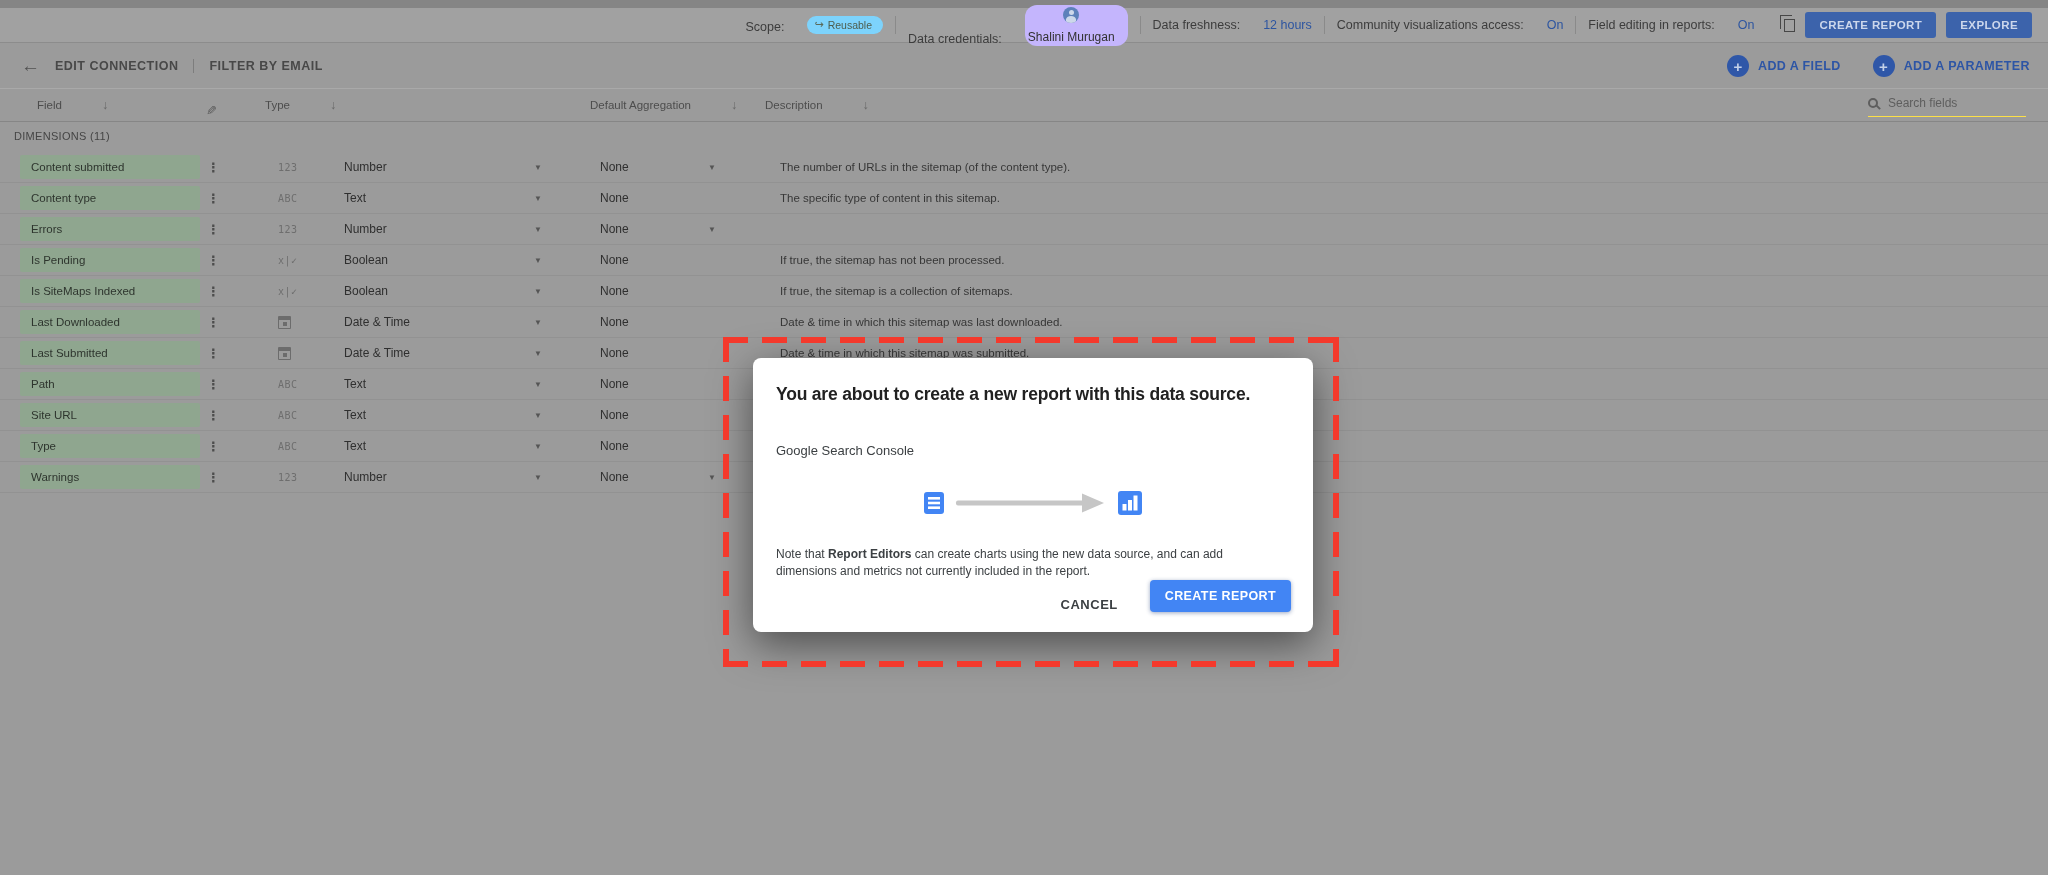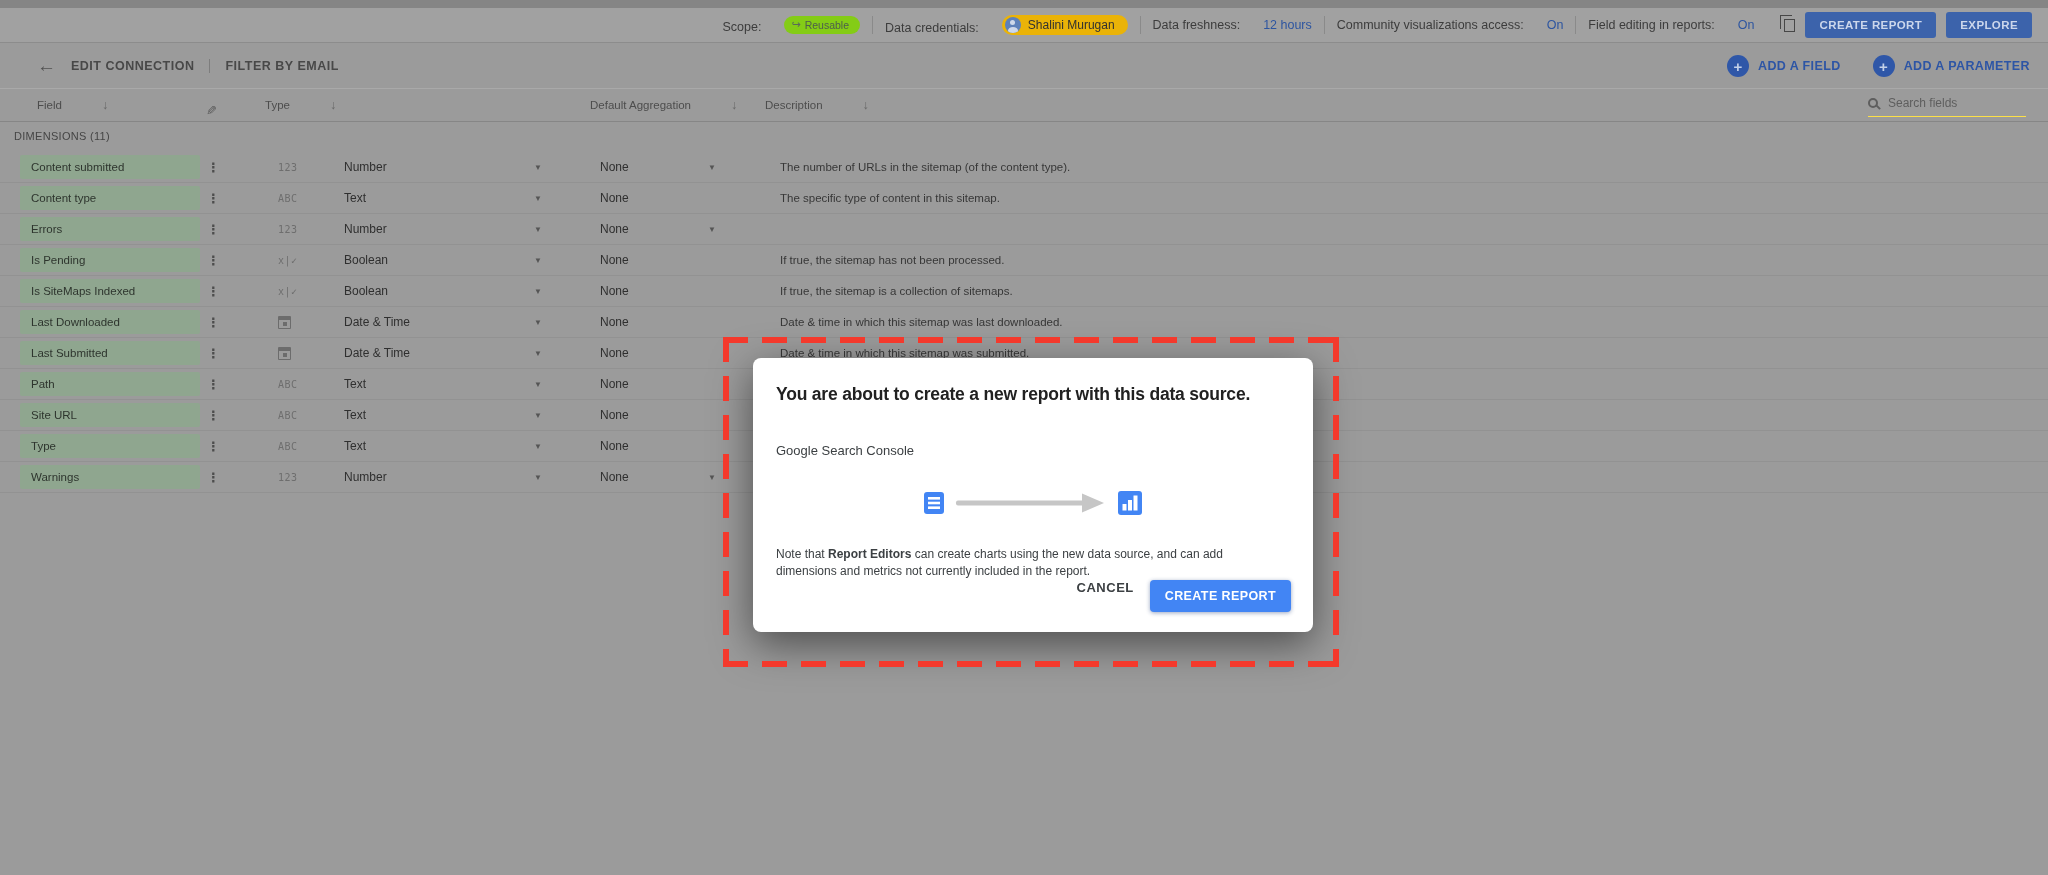--- a/index.html
+++ b/index.html
@@ -16,41 +16,41 @@
   .topbar {
     position:absolute; top:8px; left:0; right:0; height:35px;
     background:#a1a1a1; border-bottom:1px solid #8c8c8c;
     display:flex; align-items:center; justify-content:flex-end;
     padding-right:16px; font-size:12.5px; color:#3c3c3c;
   }
   .tb-item { display:flex; align-items:flex-end; gap:23px; white-space:nowrap; }
   .tb-sep { width:1px; height:18px; background:#8a8a8a; margin:0 12px; }
   .blue-link { color:var(--link_blue,#2d55a0); text-decoration:none; cursor:pointer; }
   .scope-pill {
-    background:#84cc16; border-radius:10px; padding:2px 11px 3px 7px;
+    background:#7dd3fc; border-radius:10px; padding:2px 11px 3px 7px;
     font-size:10.5px; color:#4d5d4d; display:flex; align-items:center; gap:4px; cursor:pointer;
   }
   .reuse-icon::before { content:'↪'; font-size:11px; color:#5a6a5a; }
   .cred-pill {
-    background:#eab308; border-radius:12px; padding:2px 13px 2px 3px;
-    display:flex; align-items:center; gap:7px; color:#313131; font-size:12px; cursor:pointer;
+    background:#c4b5fd; border-radius:12px; padding:2px 13px 2px 3px;
+    display:flex; align-items:center; gap:7px; color:#313131; font-size:12px; cursor:pointer;flex-direction:column;
   }
   .avatar { width:16px; height:16px; border-radius:50%; background:#5d81ba; position:relative; overflow:hidden; flex:none; }
   .avatar::before { content:''; position:absolute; top:3px; left:5.5px; width:5px; height:5px; border-radius:50%; background:#cdd8ea; }
   .avatar::after  { content:''; position:absolute; top:9.5px; left:3px; width:10px; height:7px; border-radius:50% 50% 0 0; background:#cdd8ea; }
   .copy-icon { width:11px; height:13px; border:1.5px solid #474747; display:inline-block; position:relative; margin-left:7px; cursor:pointer; }
   .copy-icon::before { content:''; position:absolute; left:-5px; top:-5px; width:11px; height:13px; border:1.5px solid #474747; border-right:none; border-bottom:none; }
   .btn-dim {
     background:var(--button_blue_dim,#3c63ab); color:#ccd7ec; font-size:11.5px; font-weight:700;
     letter-spacing:.4px; border:none; border-radius:3px; padding:7px 14px; margin-left:10px; cursor:pointer;
     font-family:inherit;
   }
 
   
-  .toolbar { position:absolute; top:44px; left:0; right:0; height:44px; display:flex; align-items:center; padding:0 18px;margin-left:16px; }
+  .toolbar { position:absolute; top:44px; left:0; right:0; height:44px; display:flex; align-items:center; padding:0 18px; }
   .back-arrow { font-size:19px; color:#515151; margin:0 15px 0 3px; cursor:pointer; }
   .back-arrow::before { content:'←'; }
   .tb-link { font-size:12.5px; font-weight:600; letter-spacing:.5px; color:#484848; cursor:pointer; }
   .pipe { width:1px; height:14px; background:#7d7d7d; margin:0 15px; }
   .toolbar-right { margin-left:auto; display:flex; gap:32px; align-items:center; }
   .add-btn { display:flex; align-items:center; gap:9px; color:#2d55a5; font-weight:600; font-size:12.5px; letter-spacing:.4px; cursor:pointer; }
   .plus-circle { width:22px; height:22px; border-radius:50%; background:#2f57a8; color:#c3d0e8; display:flex; align-items:center; justify-content:center; }
   .plus-circle::before { content:'+'; font-size:15px; line-height:1; }
 
   
@@ -108,21 +108,21 @@
     position:absolute; left:753px; top:358px; width:560px; height:274px;
     background:#ffffff; border-radius:8px; z-index:10;
     box-shadow:0 12px 40px rgba(0,0,0,.5);
     padding:26px 24px 20px 23px;
   }
   .modal-title { font-size:17.5px; font-weight:700; color:#212121; letter-spacing:-.2px; white-space:nowrap; }
   .modal-source { margin-top:38px; font-size:13px; color:#3c4043; }
   .modal-icons { margin-top:24px; display:flex; align-items:center; justify-content:center; gap:8px; height:42px; }
   .modal-note { margin-top:22px; font-size:12px; color:#3c4043; width:470px; line-height:1.45; }
   .modal-note b { font-weight:700; }
-  .modal-actions { position:absolute; right:22px; bottom:20px; display:flex; align-items:flex-start; gap:16px; }
+  .modal-actions { position:absolute; right:22px; bottom:20px; display:flex; align-items:flex-end; gap:32px; }
   .cancel-btn {
     font-size:13px; font-weight:700; color:#3c4043; letter-spacing:.5px;
     background:none; border:none; cursor:pointer; font-family:inherit;
   }
   .create-btn {
     font-size:12.5px; font-weight:700; color:#ffffff; letter-spacing:.4px;
     background:var(--accent_blue,#4285f4); border:none; border-radius:4px;
     padding:9px 15px; cursor:pointer; box-shadow:0 1px 4px rgba(30,60,120,.45); font-family:inherit;
   }
 

